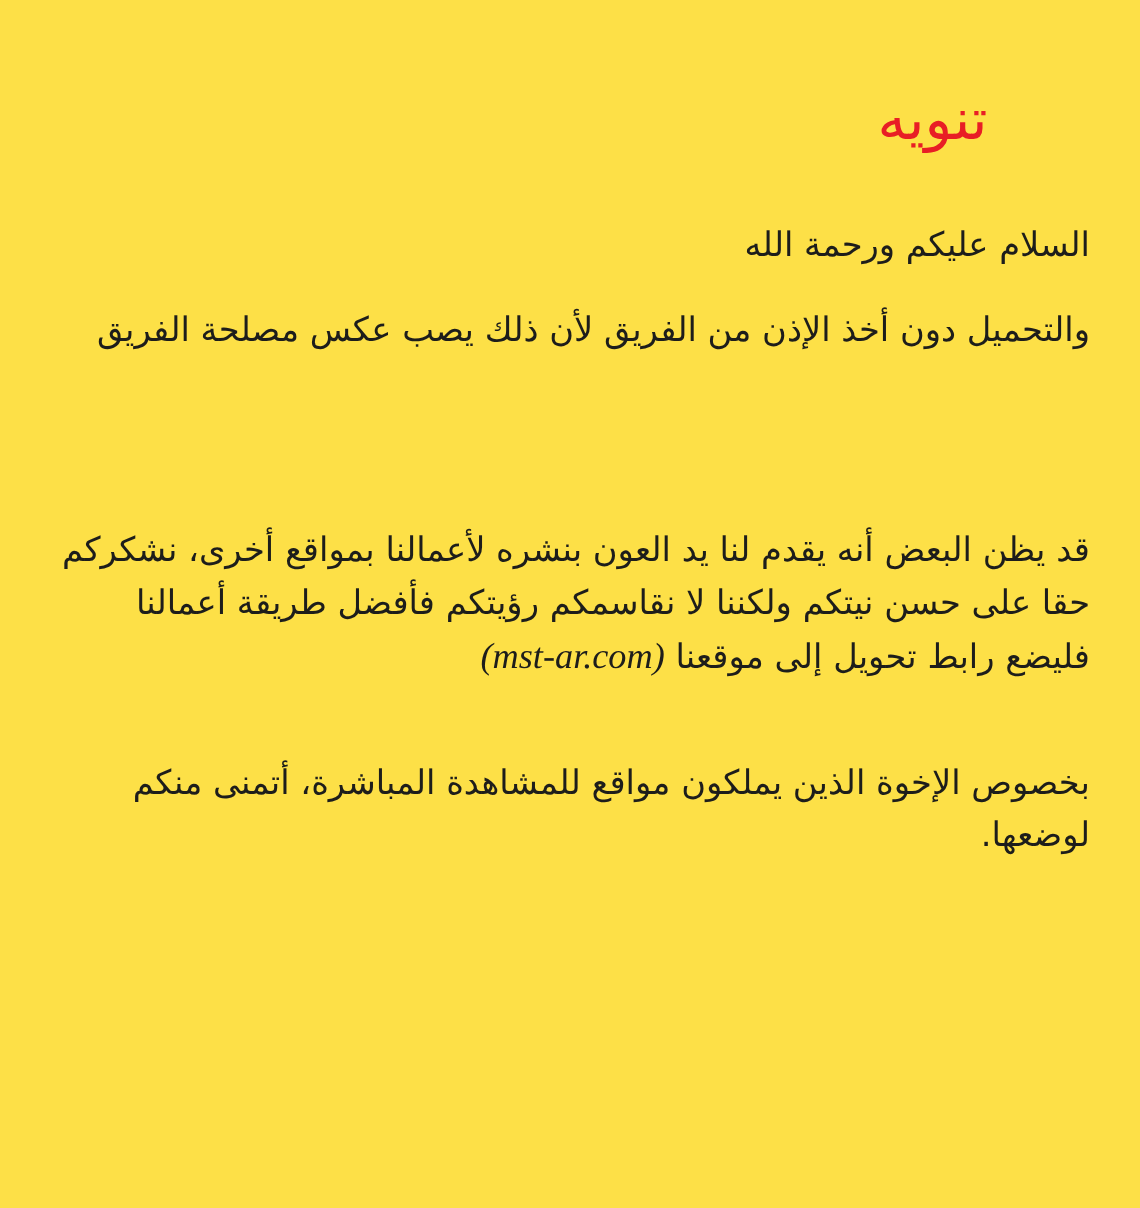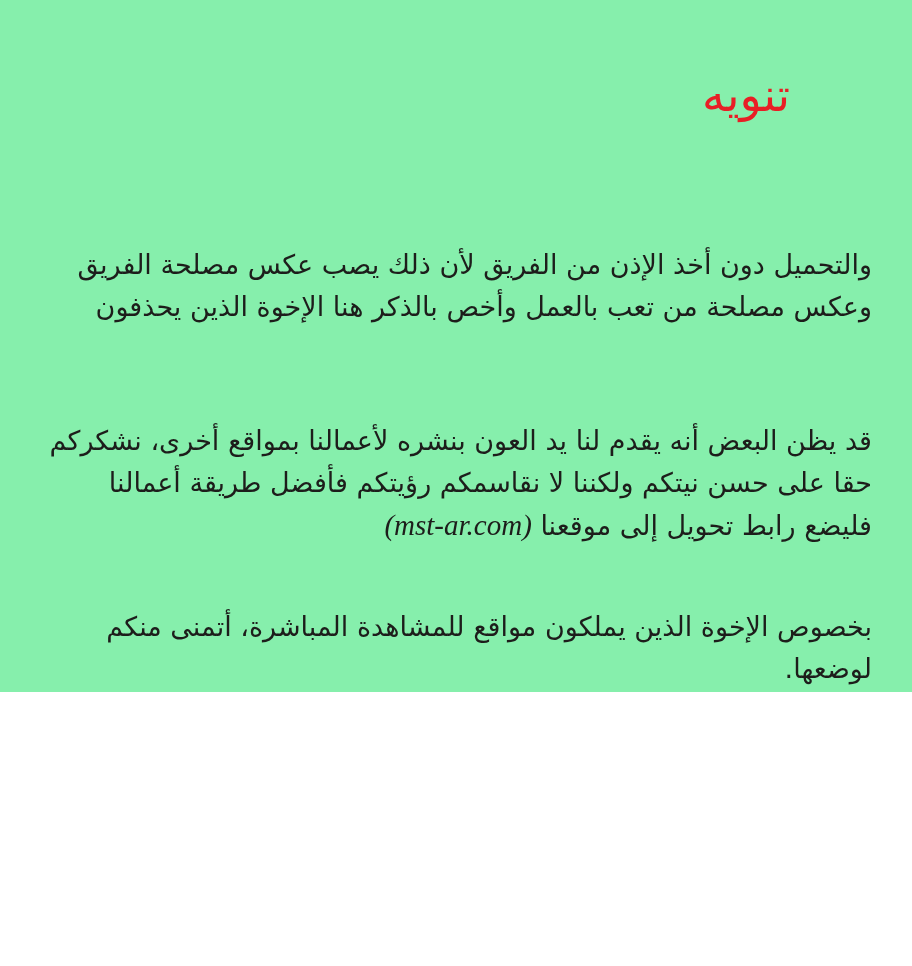--- a/index.html
+++ b/index.html
@@ -3,22 +3,22 @@
 <meta charset="utf-8">
 <style>
   html, body {
     margin: 0;
     padding: 0;
     background: #ffffff;
   }
   .page {
     position: relative;
     width: 912px;
-    height: 692px;
-    background: #86efac;
+    height: 966px;
+    background: #fde047;
     overflow: hidden;
     direction: rtl;
     font-family: "DejaVu Sans", sans-serif;
     color: #1d1d1b;
   }
   .notice-title {
     position: absolute;
     top: 66px;
     right: 122px;
     font-size: 46px;
@@ -53,24 +53,26 @@
     unicode-bidi: embed;
   }
 </style>
 </head>
 <body>
 
 <div class="page">
 
   <div class="notice-title">تنويه</div>
 
+  <div class="text-block greeting">
+    <div class="text-line">السلام عليكم ورحمة الله</div>
+  </div>
 
   <div class="text-block paragraph-1">
     <div class="text-line">والتحميل دون أخذ الإذن من الفريق لأن ذلك يصب عكس مصلحة الفريق</div>
-    <div class="text-line">وعكس مصلحة من تعب بالعمل وأخص بالذكر هنا الإخوة الذين يحذفون</div>
   </div>
 
   <div class="text-block paragraph-2">
     <div class="text-line">قد يظن البعض أنه يقدم لنا يد العون بنشره لأعمالنا بمواقع أخرى، نشكركم</div>
     <div class="text-line">حقا على حسن نيتكم ولكننا لا نقاسمكم رؤيتكم فأفضل طريقة أعمالنا</div>
     <div class="text-line">
       <span>فليضع رابط تحويل إلى موقعنا </span><span class="domain">(mst-ar.com)</span>
     </div>
   </div>
 

